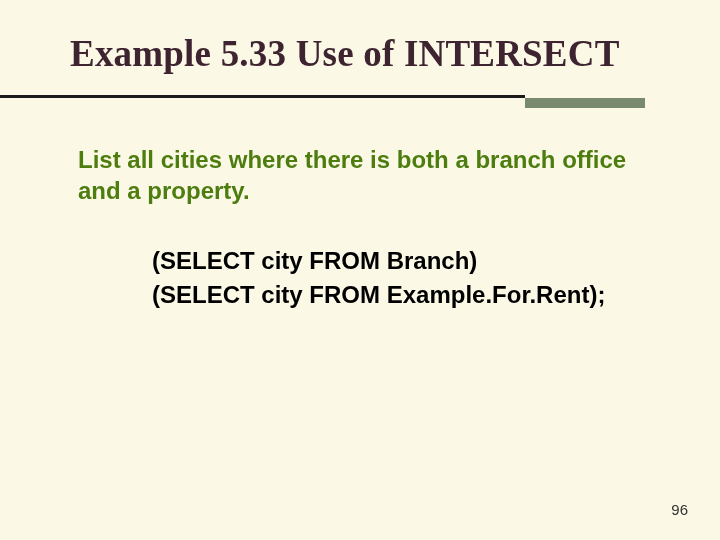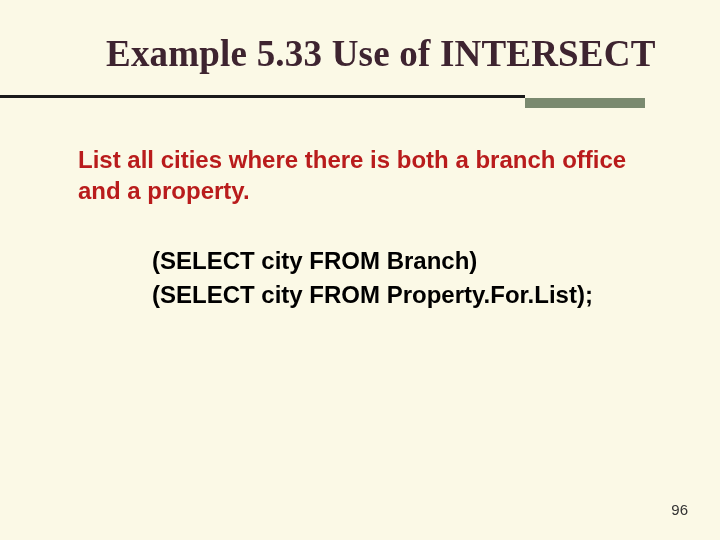--- a/index.html
+++ b/index.html
@@ -21,21 +21,20 @@
   .title {
     position: absolute;
     top: 32px;
     left: 70px;
     right: 40px;
     font-family: "Times New Roman", Times, serif;
     font-size: 37px;
     font-weight: bold;
     color: #3e2430;
     letter-spacing: 0.2px;
-    margin-left: 36px;
   }
   .divider-left {
     position: absolute;
     top: 95px;
     left: 0;
     width: 525px;
     height: 3px;
     background: #1a1a1a;
   }
   .divider-right {
@@ -47,21 +46,21 @@
     background: #7a8a6f;
   }
   .body-text {
     position: absolute;
     top: 145px;
     left: 78px;
     right: 70px;
     font-size: 24px;
     font-weight: bold;
     line-height: 1.28;
-    color: #b91c1c;
+    color: #4d7c0f;
   }
   .sql-block {
     position: absolute;
     top: 244px;
     left: 108px;
     right: 60px;
     font-size: 24px;
     font-weight: bold;
     line-height: 1.42;
     color: #000;
@@ -83,18 +82,18 @@
 
   <div class="title">Example 5.33  Use of INTERSECT</div>
 
   <div class="divider-left"></div>
   <div class="divider-right"></div>
 
   <div class="body-text">List all cities where there is both a branch office and a property.</div>
 
   <div class="sql-block">
     <span class="sql-line">(SELECT city FROM Branch)</span>
-    <span class="sql-line">(SELECT city FROM Property.For.List);</span>
+    <span class="sql-line">(SELECT city FROM Example.For.Rent);</span>
   </div>
 
   <div class="page-number">96</div>
 
 </div>
 
 </body></html>

